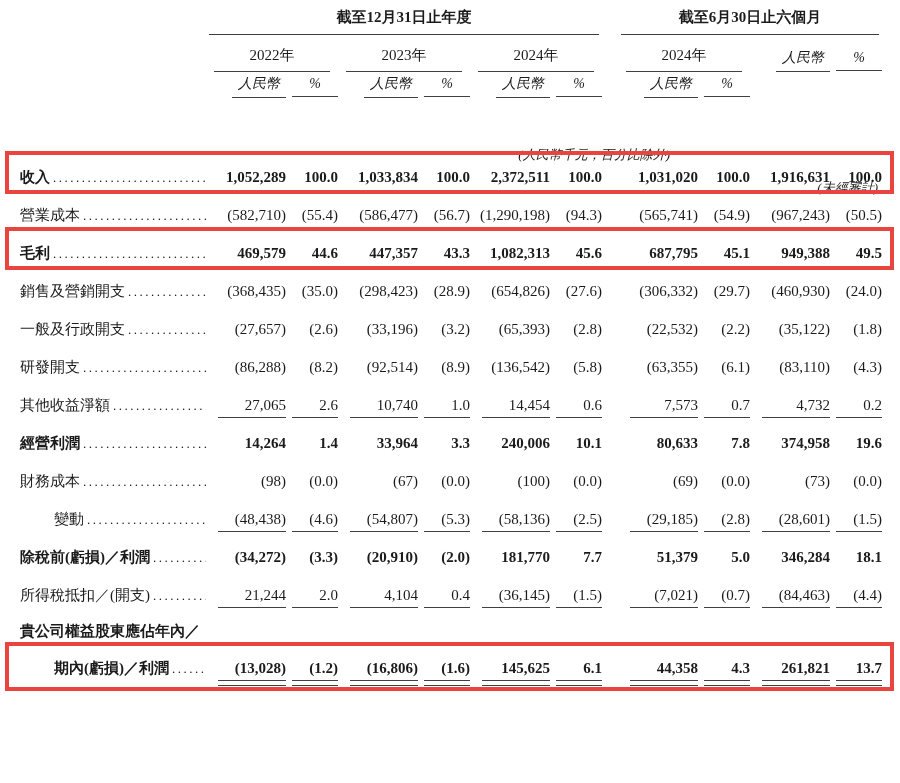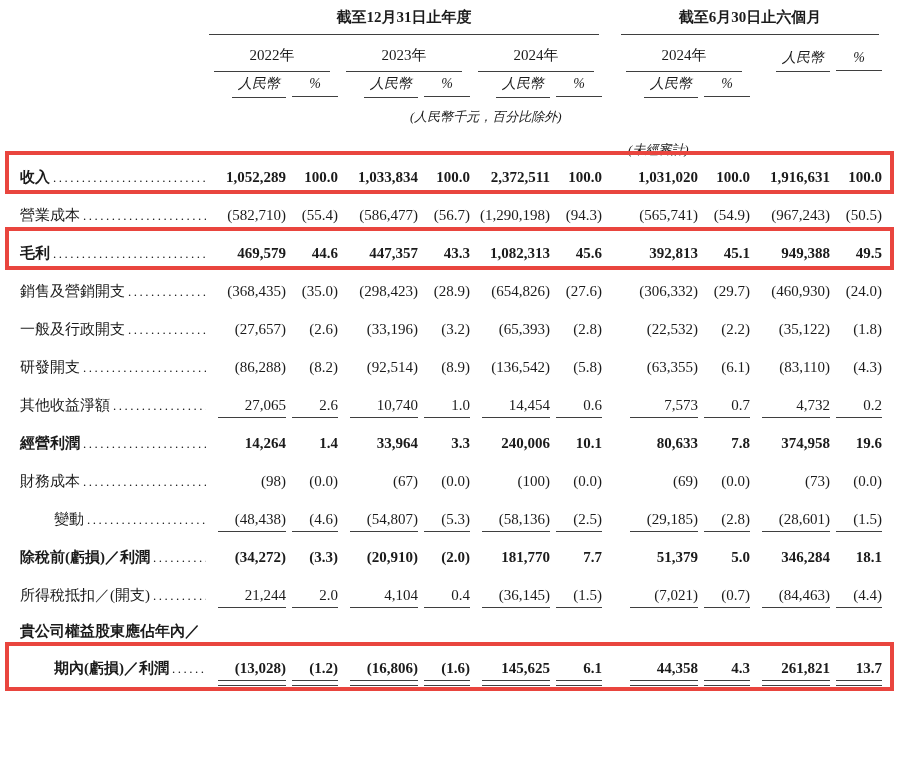--- a/index.html
+++ b/index.html
@@ -37,21 +37,21 @@
   .ysub{display:flex;margin-top:2px;}
   .hcell{width:80px;text-align:right;}
   .hcell.pct{width:52px;}
   .hval{
     display:inline-block;min-width:54px;text-align:center;
     font-style:italic;font-size:14px;
     border-bottom:1.5px solid var(--rule);padding-bottom:4px;
   }
   .hcell.pct .hval{min-width:46px;}
   .note{
-    position:absolute;font-style:italic;font-size:13px;text-align:left;
+    position:absolute;font-style:italic;font-size:13px;text-align:right;margin-top:38px;
   }
   .unit-note{top:108px;left:410px;width:260px;}
   .unaudited-note{top:141px;left:628px;width:250px;}
   
   .row{
     display:flex;align-items:baseline;height:38px;padding-top:14px;
     position:relative;
   }
   .row.labelonly{height:35px;padding-top:12px;}
   .row.u2{height:44px;}
@@ -186,21 +186,21 @@
         <span class="ltext">毛利</span>
         <span class="lead">......................................</span>
       </div>
       <div class="cell rmb"><span class="val">469,579</span></div>
       <div class="cell pct"><span class="val">44.6</span></div>
       <div class="cell rmb"><span class="val">447,357</span></div>
       <div class="cell pct"><span class="val">43.3</span></div>
       <div class="cell rmb"><span class="val">1,082,313</span></div>
       <div class="cell pct"><span class="val">45.6</span></div>
       <div class="secgap"></div>
-      <div class="cell rmb"><span class="val">392,813</span></div>
+      <div class="cell rmb"><span class="val">687,795</span></div>
       <div class="cell pct"><span class="val">45.1</span></div>
       <div class="cell rmb"><span class="val">949,388</span></div>
       <div class="cell pct"><span class="val">49.5</span></div>
     </div>
     <div class="row">
       <div class="lab">
         <span class="ltext">銷售及營銷開支</span>
         <span class="lead">......................................</span>
       </div>
       <div class="cell rmb"><span class="val">(368,435)</span></div>

